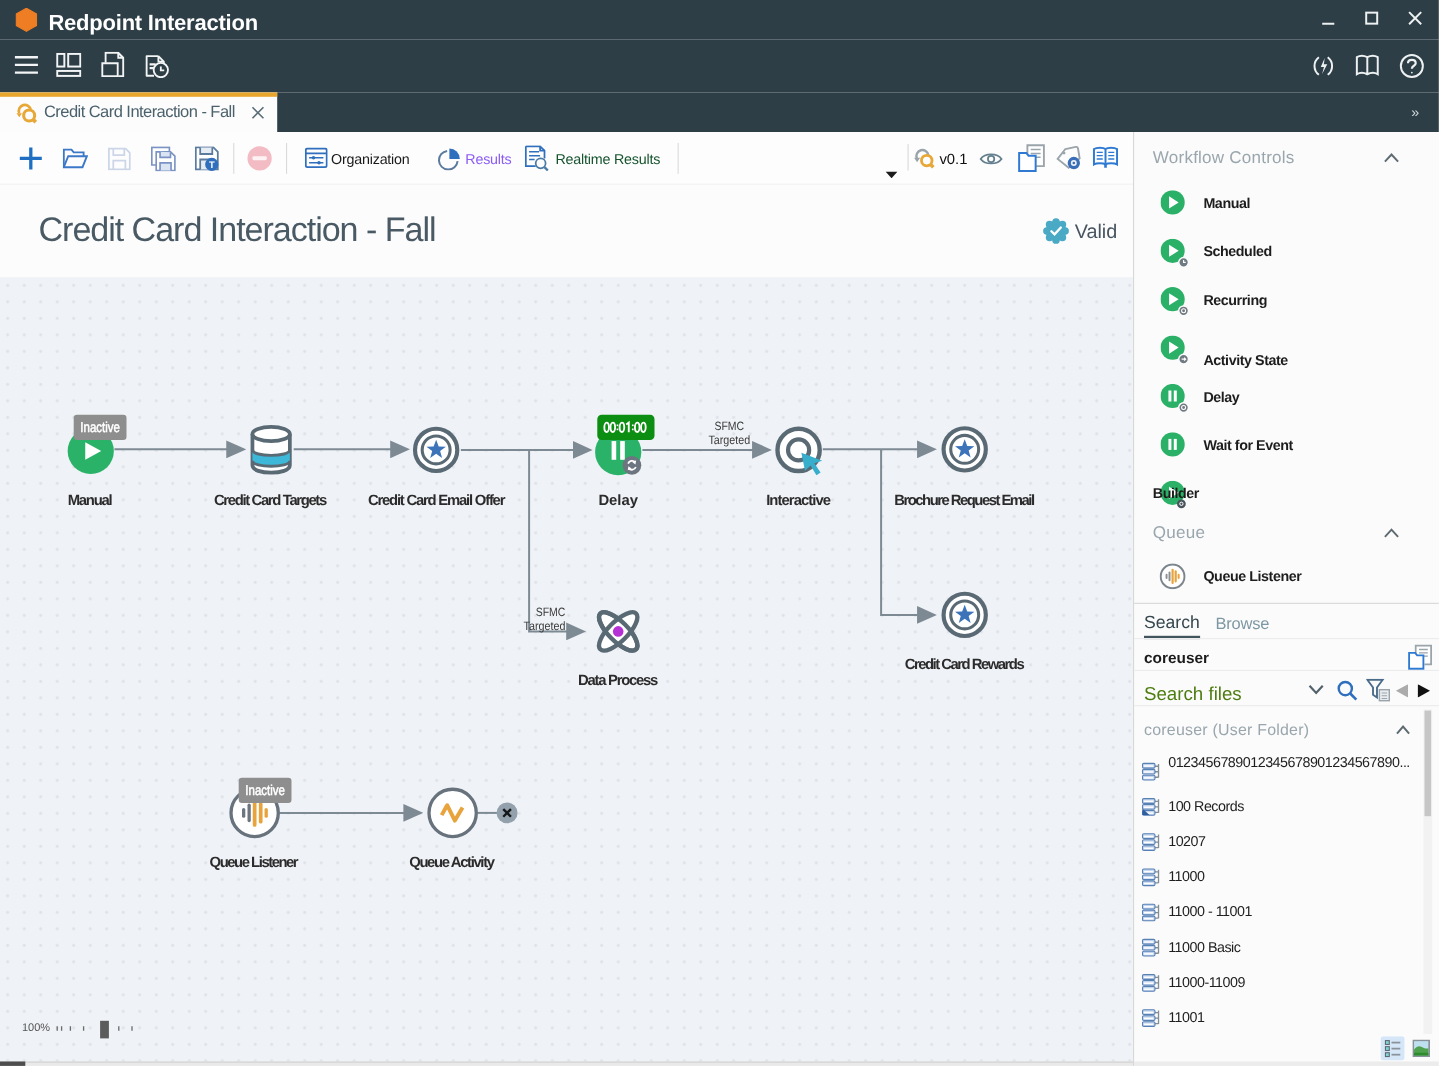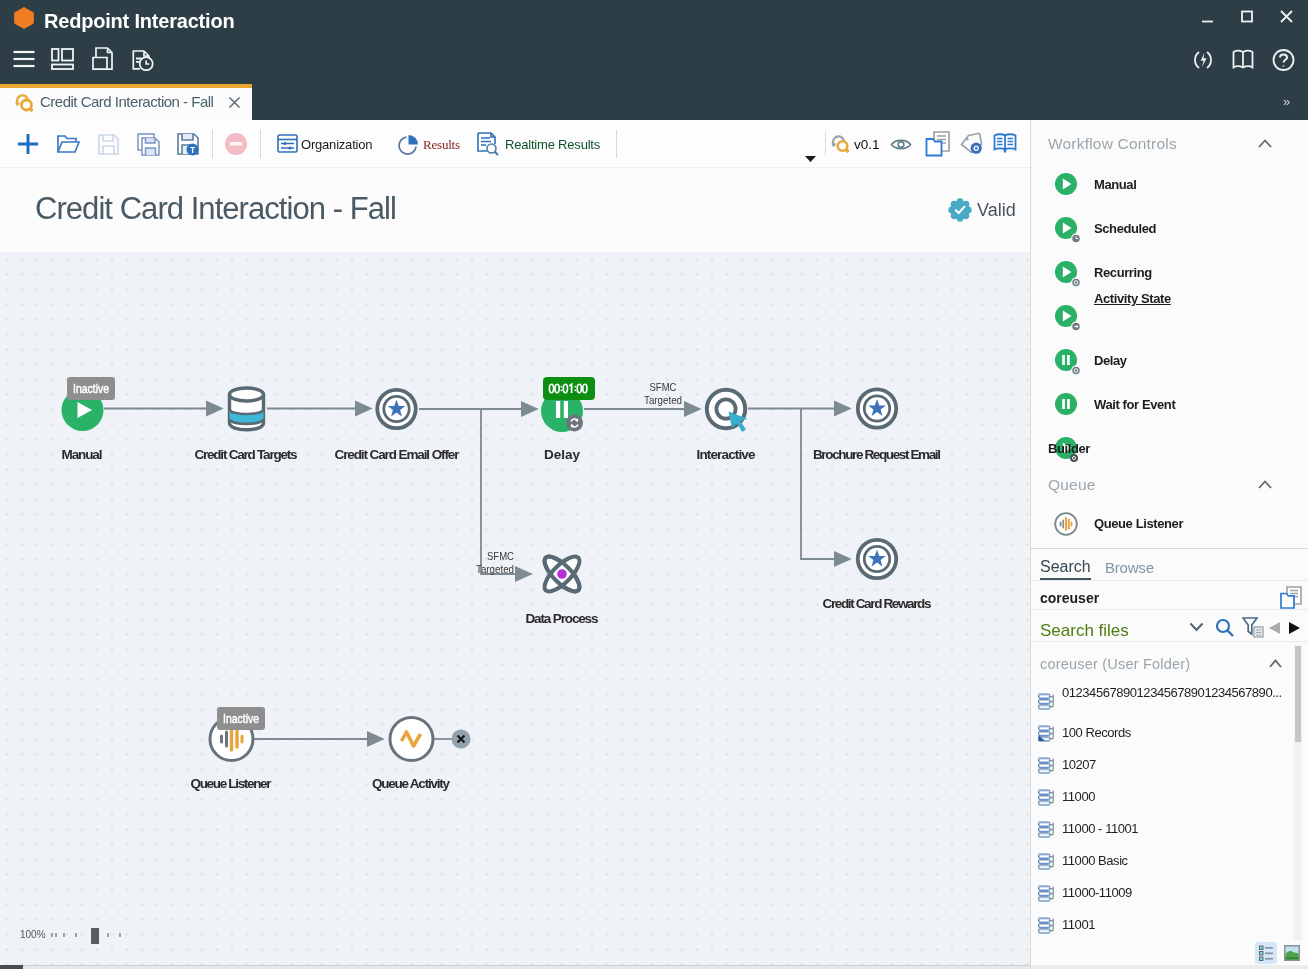--- a/index.html
+++ b/index.html
@@ -146,21 +146,21 @@
       <path d="M4 9.5 H17 M4 14 H17" stroke-width="1.4"></path>
       <circle cx="8" cy="9.5" r="1.6" fill="#2f6fbd" stroke="none"></circle>
       <circle cx="13" cy="14" r="1.6" fill="#2f6fbd" stroke="none"></circle>
     </g>
   </svg>
   <div class="abs" style="left:301px;top:137px;font-size:13px;letter-spacing:-0.2px;color:#1b1b1b;">Organization</div>
   <svg class="icon" style="left:398px;top:134px" width="21" height="21" viewBox="0 0 21 21">
     <path d="M10.5 10.5 L10.5 1 A 9.5 9.5 0 0 1 20 10.5 Z" fill="#2f6fbd"></path>
     <path d="M8.5 3.2 A 8.5 8.5 0 1 0 18 12.5" stroke="#5b7b9e" stroke-width="1.8" fill="none"></path>
   </svg>
-  <div class="abs" style="left:423px;top:137px;font-size:13px;letter-spacing:-0.2px;color:#7f1d1d;font-family:Liberation Serif, serif;">Results</div>
+  <div class="abs" style="left:423px;top:137px;font-size:13px;letter-spacing:-0.2px;color:#8b5cf6;">Results</div>
   <svg class="icon" style="left:477px;top:132px" width="24" height="24" viewBox="0 0 24 24">
     <g stroke="#2f6fbd" stroke-width="1.6" fill="none">
       <path d="M1 1 H14 L18 5 V12 M1 1 V19 H10" fill="#fff"></path>
       <path d="M14 1 V5 H18"></path>
       <path d="M4 6 H13 M4 9.5 H14 M4 13 H9" stroke-width="1.4"></path>
       <circle cx="14.5" cy="16.5" r="4.5" stroke="#4a7ba6"></circle>
       <path d="M18 20 L21 23" stroke-width="2.2" stroke="#4a7ba6"></path>
     </g>
   </svg>
   <div class="abs" style="left:505px;top:137px;font-size:13px;letter-spacing:-0.2px;color:#14532d;">Realtime Results</div>
@@ -388,21 +388,21 @@
     <circle cx="21" cy="21.5" r="4.4" fill="#6f7a82" stroke="#fbfbfb" stroke-width="1.3"></circle>
     <circle cx="21" cy="21.5" r="1.8" fill="none" stroke="#fff" stroke-width="1"></circle>
   </svg>
   <div class="abs pitem" style="left:1094px;top:265px;">Recurring</div>
   <svg class="icon" style="left:1055px;top:305px" width="27" height="27" viewBox="0 0 27 27">
     <circle cx="11" cy="11" r="11" fill="#2bb167"></circle>
       <path d="M7.8 5.5 L16.5 11 L7.8 16.5 Z" fill="#fff"></path>
     <circle cx="21" cy="21.5" r="4.4" fill="#6f7a82" stroke="#fbfbfb" stroke-width="1.3"></circle>
     <path d="M19.2 21.5 H22.8 M21.5 20.1 L22.9 21.5 L21.5 22.9" stroke="#fff" stroke-width="1" fill="none"></path>
   </svg>
-  <div class="abs pitem" style="left:1094px;top:291px;text-decoration:underline;">Activity State</div>
+  <div class="abs pitem" style="left:1094px;top:320px;">Activity State</div>
   <svg class="icon" style="left:1055px;top:349px" width="27" height="27" viewBox="0 0 27 27">
     <circle cx="11" cy="11" r="11" fill="#2bb167"></circle>
     <rect x="7.2" y="6" width="2.7" height="10" fill="#fff"></rect>
       <rect x="12.1" y="6" width="2.7" height="10" fill="#fff"></rect>
     <circle cx="21" cy="21.5" r="4.4" fill="#6f7a82" stroke="#fbfbfb" stroke-width="1.3"></circle>
     <circle cx="21" cy="21.5" r="1.8" fill="none" stroke="#fff" stroke-width="1"></circle>
   </svg>
   <div class="abs pitem" style="left:1094px;top:353px;">Delay</div>
   <svg class="icon" style="left:1055px;top:393px" width="27" height="27" viewBox="0 0 27 27">
     <circle cx="11" cy="11" r="11" fill="#2bb167"></circle>

